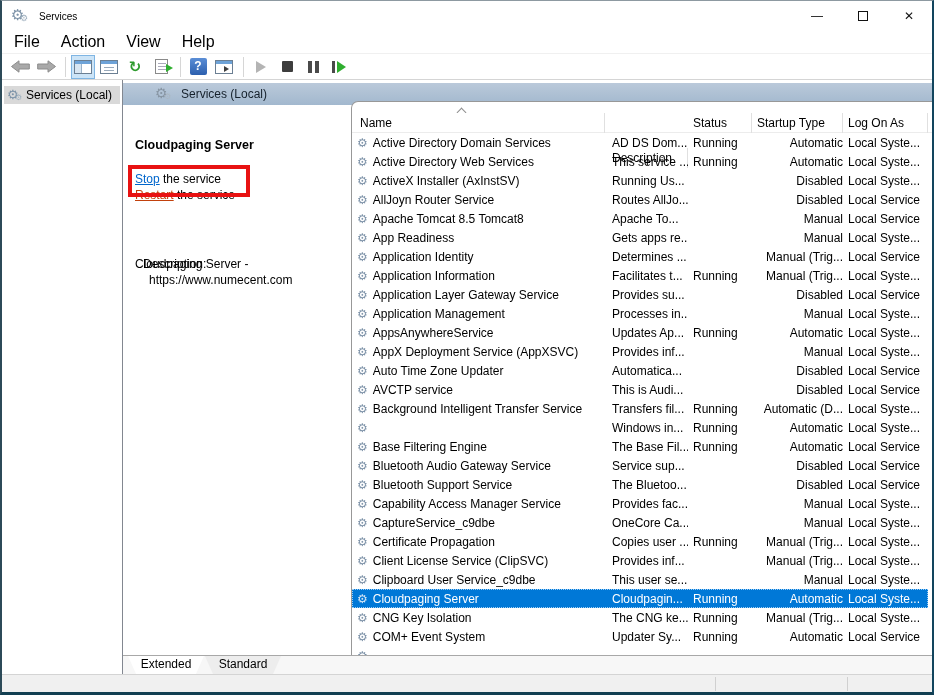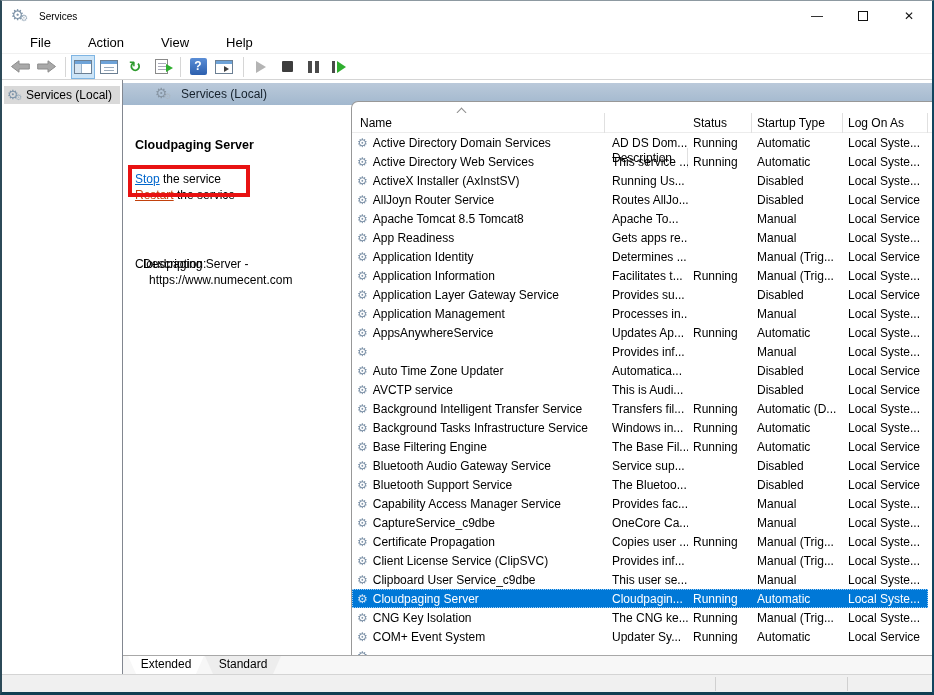--- a/index.html
+++ b/index.html
@@ -14,21 +14,21 @@
   .title-icon { margin-left:9px; position:relative; width:20px; height:18px; }
   .gear-main { position:absolute; left:0; top:-1px; font-size:15px; color:#7d93a8; }
   .gear-small { position:absolute; left:9px; top:6px; font-size:9px; color:#9fb0bf; }
   .title-text { margin-left:8px; font-size:10px; }
   .caption-buttons { position:absolute; right:0; top:0; height:30px; display:flex; }
   .capbtn { width:46px; height:30px; display:flex; align-items:center; justify-content:center; font-size:12px; color:#111; }
   .maxglyph { width:10px; height:10px; border:1px solid #111; display:inline-block; }
 
   
   .menubar { height:22px; display:flex; align-items:center; padding-left:12px; background:#fff; }
-  .menu-item { margin-right:21px; font-size:13px;margin-left:16px; }
+  .menu-item { margin-right:21px; font-size:16px; }
 
   
   .toolbar { height:27px; display:flex; align-items:center; background:#fff; border-top:1px solid #f0f0f0; border-bottom:1px solid #d5d5d5; padding-left:6px; }
   .tbtn { height:24px; min-width:24px; display:flex; align-items:center; justify-content:center; margin-right:2px; border:1px solid transparent; }
   .tbtn.active { background:#cce4f7; border:1px solid #7fb5e3; }
   .tsep { width:1px; height:20px; background:#d6d6d6; margin:0 5px; }
   .winicon { width:18px; height:14px; border:1px solid #6b7f93; background:#fff; position:relative; }
   .winicon::before { content:""; position:absolute; left:0; right:0; top:0; height:3px; background:#6ea3d8; }
   .tree-v::after { content:""; position:absolute; left:0; top:3px; bottom:0; width:6px; background:#d9e6f2; border-right:1px solid #9ab2c8; }
   .props-v::after { content:""; position:absolute; left:3px; top:6px; width:10px; height:1px; background:#9aaabb; box-shadow:0 3px 0 #9aaabb; }
@@ -81,21 +81,21 @@
   .h-status  { left:336px; width:64px; padding-left:5px; }
   .h-startup { left:400px; width:91px; padding-left:5px; }
   .h-logon   { left:491px; width:85px; padding-left:5px; }
   .rows { position:absolute; left:0; top:31px; width:576px; bottom:0; overflow:hidden; }
   .row { display:flex; height:19px; align-items:center; white-space:nowrap; }
   .cell { overflow:hidden; white-space:nowrap; flex:none; }
   .c-name { width:253px; display:flex; align-items:center; padding-left:5px; }
   .c-name .rowgear { font-size:12px; color:#7d92a8; margin-right:5px; line-height:1; }
   .c-desc { width:83px; padding-left:7px; }
   .c-status { width:64px; padding-left:5px; }
-  .c-startup { width:91px; padding-left:5px; }
+  .c-startup { width:91px; padding-left:5px;text-align:right; }
   .c-logon { width:85px; padding-left:5px; }
   .row.selected { background:#0078d7; color:#fff; outline:1px dotted #9ccdf5; outline-offset:-1px; }
   .row.selected .rowgear { color:#d6e6f5; }
 
   
   .vscroll { position:absolute; right:0; top:11px; bottom:0; width:16px; background:#f0f0f0; }
   .sbtn { position:absolute; left:0; width:16px; height:15px; display:flex; align-items:center; justify-content:center; }
   .sbtn.up { top:0; } .sbtn.down { bottom:0; }
   .chev { width:6px; height:6px; border-left:1px solid #5a5a5a; border-top:1px solid #5a5a5a; }
   .chev.up { transform:rotate(45deg) translate(1px,1px); }
@@ -346,20 +346,21 @@
                 <span class="nm">AppsAnywhereService</span>
               </span>
     <span class="cell c-desc">Updates Ap...</span>
     <span class="cell c-status">Running</span>
     <span class="cell c-startup">Automatic</span>
     <span class="cell c-logon">Local Syste...</span>
   </div>
             <div class="row">
     <span class="cell c-name">
                 <span class="rowgear">⚙</span>
+                <span class="nm">AppX Deployment Service (AppXSVC)</span>
               </span>
     <span class="cell c-desc">Provides inf...</span>
     <span class="cell c-status"></span>
     <span class="cell c-startup">Manual</span>
     <span class="cell c-logon">Local Syste...</span>
   </div>
             <div class="row">
     <span class="cell c-name">
                 <span class="rowgear">⚙</span>
                 <span class="nm">Auto Time Zone Updater</span>
@@ -385,21 +386,20 @@
                 <span class="nm">Background Intelligent Transfer Service</span>
               </span>
     <span class="cell c-desc">Transfers fil...</span>
     <span class="cell c-status">Running</span>
     <span class="cell c-startup">Automatic (D...</span>
     <span class="cell c-logon">Local Syste...</span>
   </div>
             <div class="row">
     <span class="cell c-name">
                 <span class="rowgear">⚙</span>
-                <span class="nm">Background Tasks Infrastructure Service</span>
               </span>
     <span class="cell c-desc">Windows in...</span>
     <span class="cell c-status">Running</span>
     <span class="cell c-startup">Automatic</span>
     <span class="cell c-logon">Local Syste...</span>
   </div>
             <div class="row">
     <span class="cell c-name">
                 <span class="rowgear">⚙</span>
                 <span class="nm">Base Filtering Engine</span>

